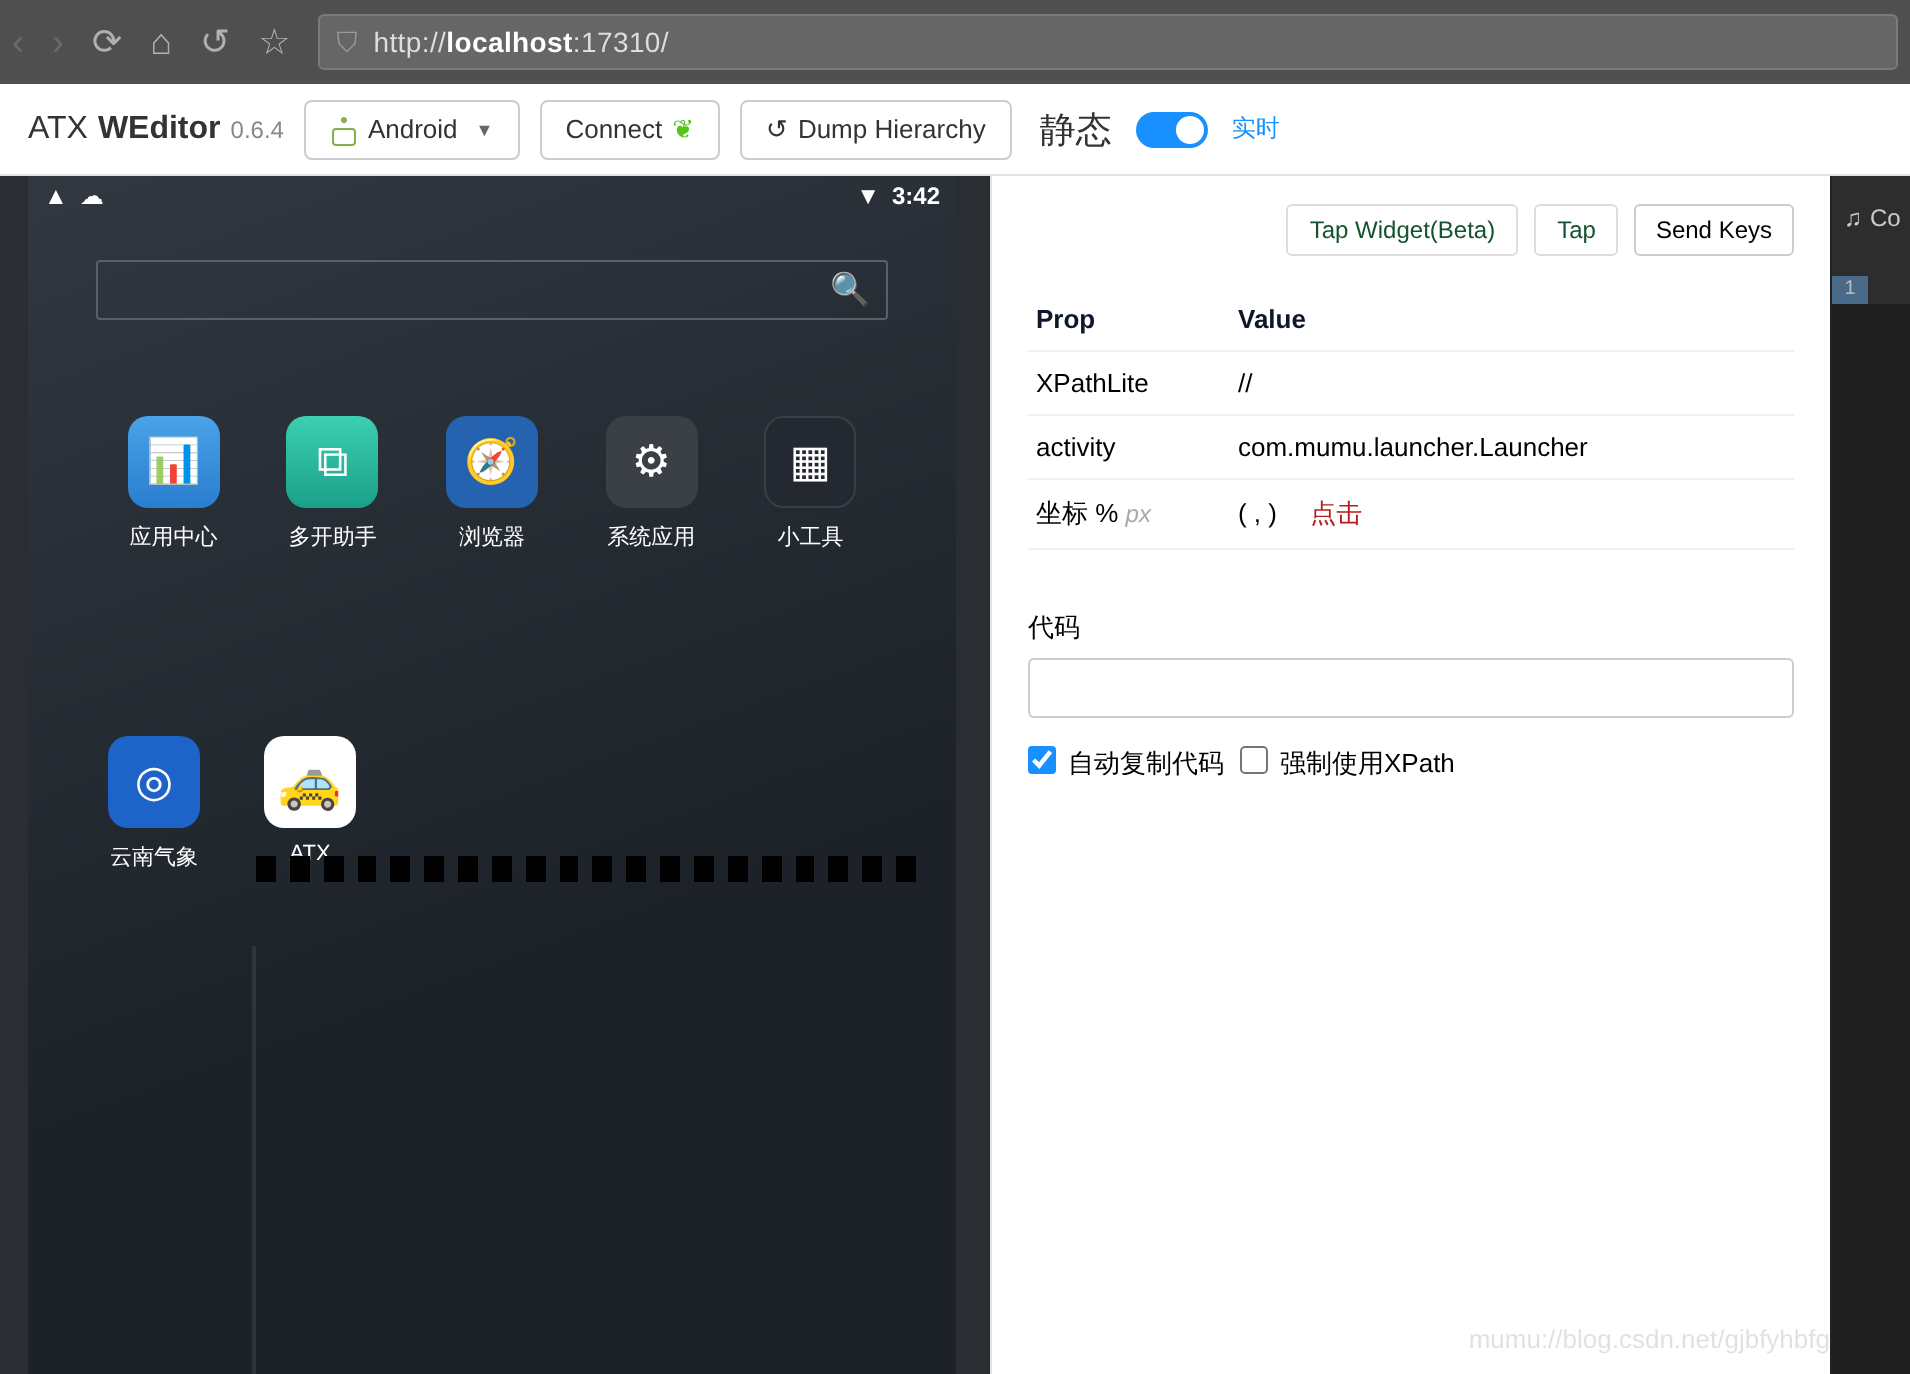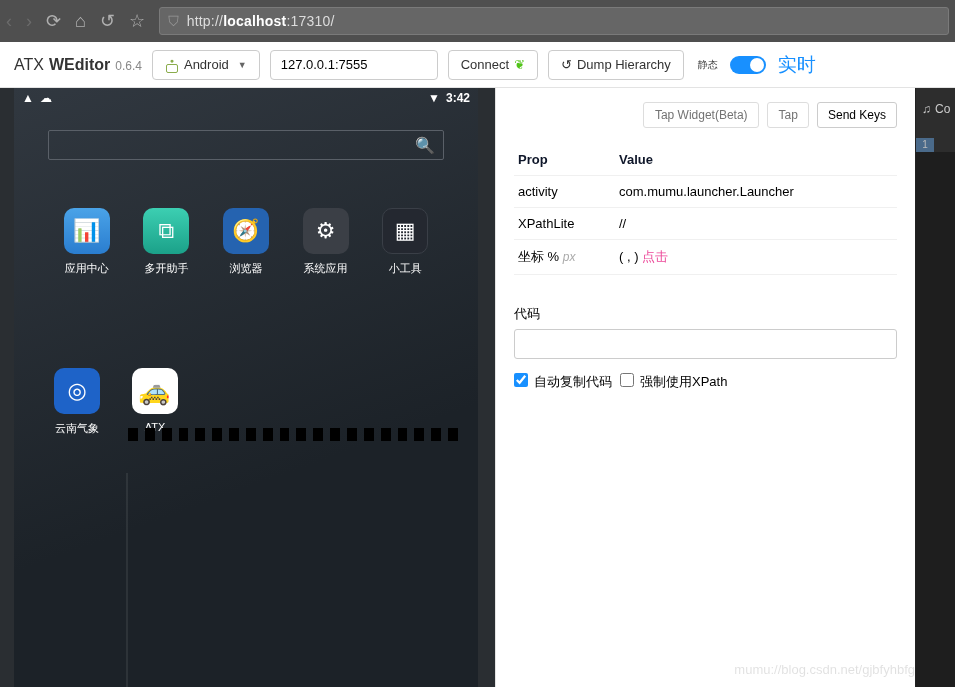--- a/index.html
+++ b/index.html
@@ -17,24 +17,24 @@
   
   .app-toolbar { background: #fff; height: 46px; border-bottom: 1px solid #e3e3e3; display: flex; align-items: center; padding: 0 14px; gap: 10px; }
   .brand { font-size: 16px; color: #333; display: flex; align-items: baseline; gap: 5px; }
   .brand .atx { font-weight: 400; }
   .brand .we { font-weight: 700; }
   .brand .ver { font-size: 12px; color: #888; font-weight: 400; }
   .btn { display: inline-flex; align-items: center; gap: 5px; height: 30px; padding: 0 12px; border: 1px solid #ccc; border-radius: 4px; background: #fff; font-size: 13px; cursor: pointer; color: #333; }
   .btn .caret { font-size: 9px; color: #666; margin-left: 4px; }
   .btn .green { color: #52c41a; font-size: 13px; }
   .input { height: 30px; border: 1px solid #ccc; border-radius: 4px; padding: 0 10px; font-size: 13px; width: 168px; }
-  .static-label { font-size: 10px; color: #333; margin-left: 4px; }
+  .static-label { font-size: 18px; color: #333; margin-left: 4px; }
   .switch { width: 36px; height: 18px; background: #1890ff; border-radius: 9px; position: relative; display: inline-block; vertical-align: middle; margin: 0 2px; }
   .switch::after { content: ''; width: 14px; height: 14px; background: #fff; border-radius: 50%; position: absolute; right: 2px; top: 2px; }
-  .realtime { color: #1890ff; font-size: 19px; }
+  .realtime { color: #1890ff; font-size: 12px; }
   .robot-icon { width: 14px; height: 14px; display: inline-block; }
   .robot-icon::before { content: '●'; font-size: 7px; color: #8aac4b; display: block; text-align: center; line-height: 6px; }
   .robot-icon::after { content: ''; display: block; width: 10px; height: 7px; border: 1.5px solid #8aac4b; border-radius: 2px; margin: 0 auto; }
   .refresh-icon { display: inline-block; transform: scaleX(-1); }
 
   
   .main { display: flex; height: 599px; }
 
   
   .phone-panel { width: 495px; background: #2a2e32; position: relative; overflow: hidden; }
@@ -65,27 +65,27 @@
 
   
   .right-panel { flex: 1; border-left: 1px solid #e3e3e3; padding: 14px 18px; position: relative; }
   .panel-header { display: flex; align-items: center; justify-content: space-between; margin-bottom: 22px; }
   .panel-title { font-size: 14px; color: #333; display: flex; align-items: center; gap: 7px; }
   .target-icon { width: 15px; height: 15px; border: 1.5px dotted #555; border-radius: 50%; position: relative; display: inline-block; }
   .target-icon::after { content: ''; position: absolute; width: 4px; height: 4px; background: #555; border-radius: 50%; left: 50%; top: 50%; transform: translate(-50%,-50%); }
   .btn-sm { height: 26px; padding: 0 10px; border: 1px solid #ccc; border-radius: 3px; background: #fff; font-size: 12px; cursor: pointer; display: inline-flex; align-items: center; gap: 5px; }
 
   .btn-row { display: flex; gap: 8px; justify-content: flex-end; margin-bottom: 16px; }
-  .btn-sm.disabled { color: #737373; border-color: #ddd; cursor: not-allowed; padding-left: 11px; }
+  .btn-sm.disabled { color: #14532d; border-color: #ddd; cursor: not-allowed; padding-left: 11px; }
 
   .props-table { width: 100%; border-collapse: collapse; font-size: 13px; }
   .props-table th, .props-table td { text-align: left; padding: 8px 4px; border-bottom: 1px solid #f0f0f0; }
   .props-table th { font-weight: 600; color: #0f172a; }
   .props-table .muted { color: #aaa; font-style: italic; font-size: 12px; }
-  .props-table .link { color: #ec4899; cursor: pointer; }
+  .props-table .link { color: #b91c1c; cursor: pointer; margin-left: 13px; }
 
   .code-label { margin: 30px 0 6px; font-size: 13px; }
   .code-box { width: 100%; height: 30px; border: 1px solid #ccc; border-radius: 3px; }
   .check-row { margin-top: 14px; font-size: 13px; display: flex; gap: 6px; }
   .check-row input[type=checkbox] { width: 14px; height: 14px; accent-color: #1890ff; }
 
   
   .side-strip { width: 40px; background: #2d2d2d; border-left: 1px solid #222; position: relative; }
   .side-tab { position: absolute; top: 14px; left: 6px; color: #ccc; font-size: 12px; display: flex; align-items: center; gap: 4px; }
   .side-line { position: absolute; top: 50px; left: 0; width: 18px; background: #4a6a8a; color: #bbb; font-size: 10px; text-align: center; line-height: 14px; }
@@ -118,21 +118,20 @@
   <div class="brand">
     <span class="atx">ATX</span>
     <span class="we">WEditor</span>
     <span class="ver">0.6.4</span>
   </div>
   <button class="btn">
     <span class="robot-icon"></span>
     <span>Android</span>
     <span class="caret">▼</span>
   </button>
-  <input class="input" value="127.0.0.1:7555" style="">
   <button class="btn">
     <span>Connect</span>
     <span class="green">❦</span>
   </button>
   <button class="btn">
     <span class="refresh-icon">↻</span>
     <span>Dump Hierarchy</span>
   </button>
   <span class="static-label">静态</span>
   <span class="switch"></span>
@@ -236,26 +235,26 @@
     </div>
     <table class="props-table">
       <thead>
         <tr>
           <th>Prop</th>
           <th>Value</th>
         </tr>
       </thead>
       <tbody id="props-body">
           <tr>
+            <td>XPathLite</td>
+            <td>//</td>
+          </tr>
+          <tr>
             <td>activity</td>
             <td>com.mumu.launcher.Launcher</td>
-          </tr>
-          <tr>
-            <td>XPathLite</td>
-            <td>//</td>
           </tr>
         </tbody>
       <tbody>
         <tr>
           <td>
             <span>坐标 %</span>
             <span class="muted">px</span>
           </td>
           <td>
             <span>( , ) </span><span class="link">点击</span>

